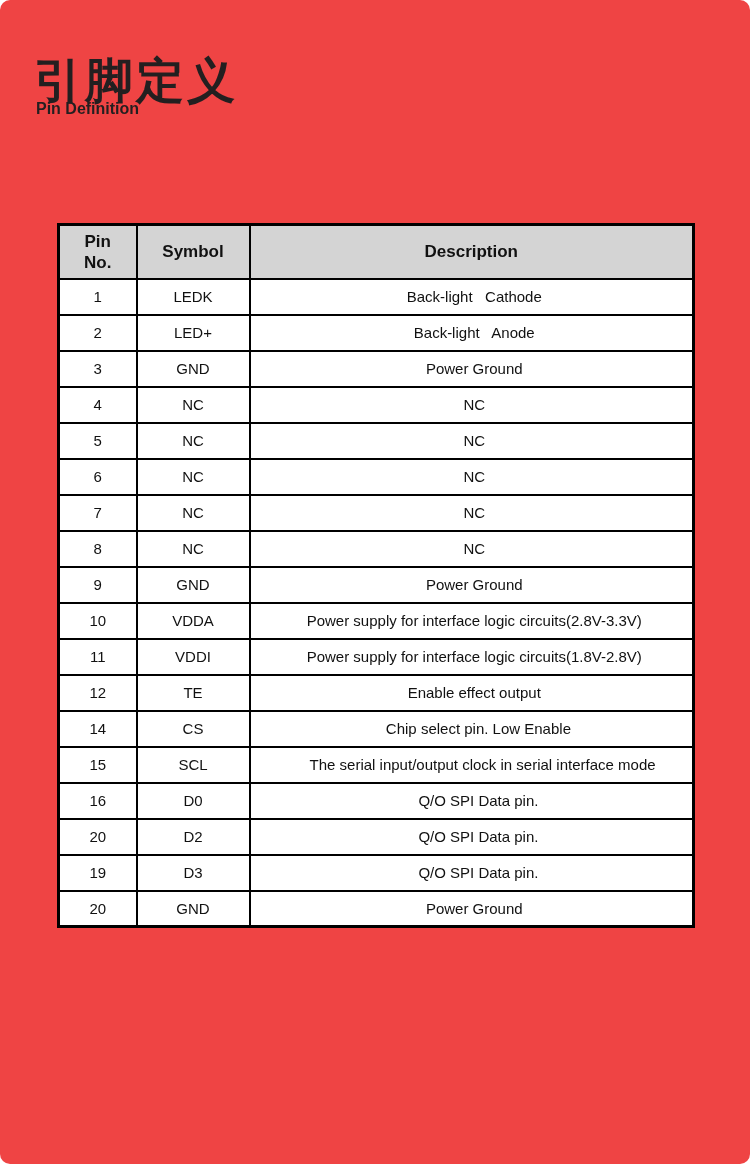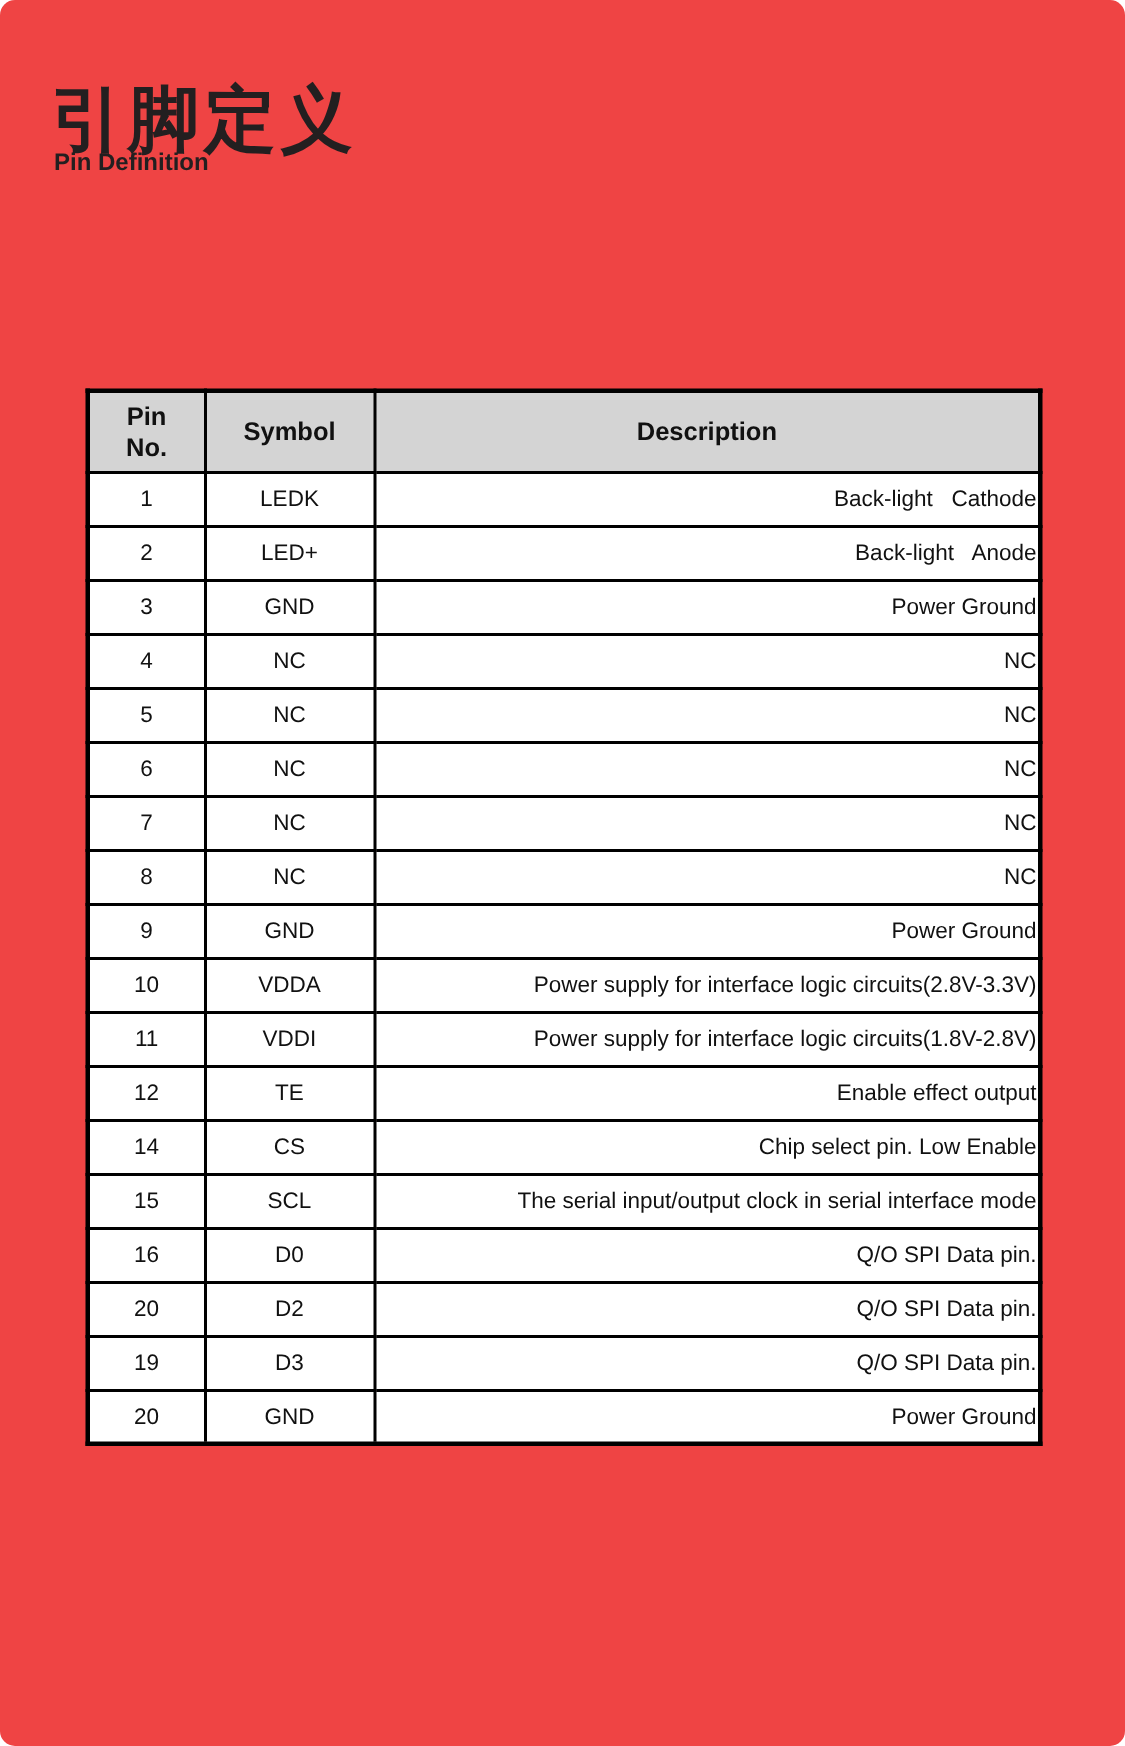--- a/index.html
+++ b/index.html
@@ -36,21 +36,20 @@
     color: #231f20;
   }
   table.pin-table {
     position: absolute;
     left: 57px;
     top: 223px;
     width: 638px;
     border-collapse: collapse;
     table-layout: fixed;
     border: 3px solid #000000;
-    margin-top: 36px;
   }
   .pin-table col.c-pin    { width: 78px; }
   .pin-table col.c-symbol { width: 113px; }
   .pin-table th, .pin-table td {
     border: 2px solid #000000;
     box-sizing: border-box;
   }
   .pin-table th {
     background: #d4d4d4;
     height: 54px;
@@ -66,21 +65,21 @@
     height: 36px;
     font-size: 15px;
     vertical-align: middle;
     background: #ffffff;
     color: #111111;
   }
   td.pin, td.symbol {
     text-align: center;
   }
   td.description {
-    text-align: right;
+    text-align: center;
     padding-left: 7px;
     white-space: pre-wrap;
   }
 </style>
 </head>
 <body>
 
 <div class="page">
 
   <h1 class="title-cn">引脚定义</h1>

